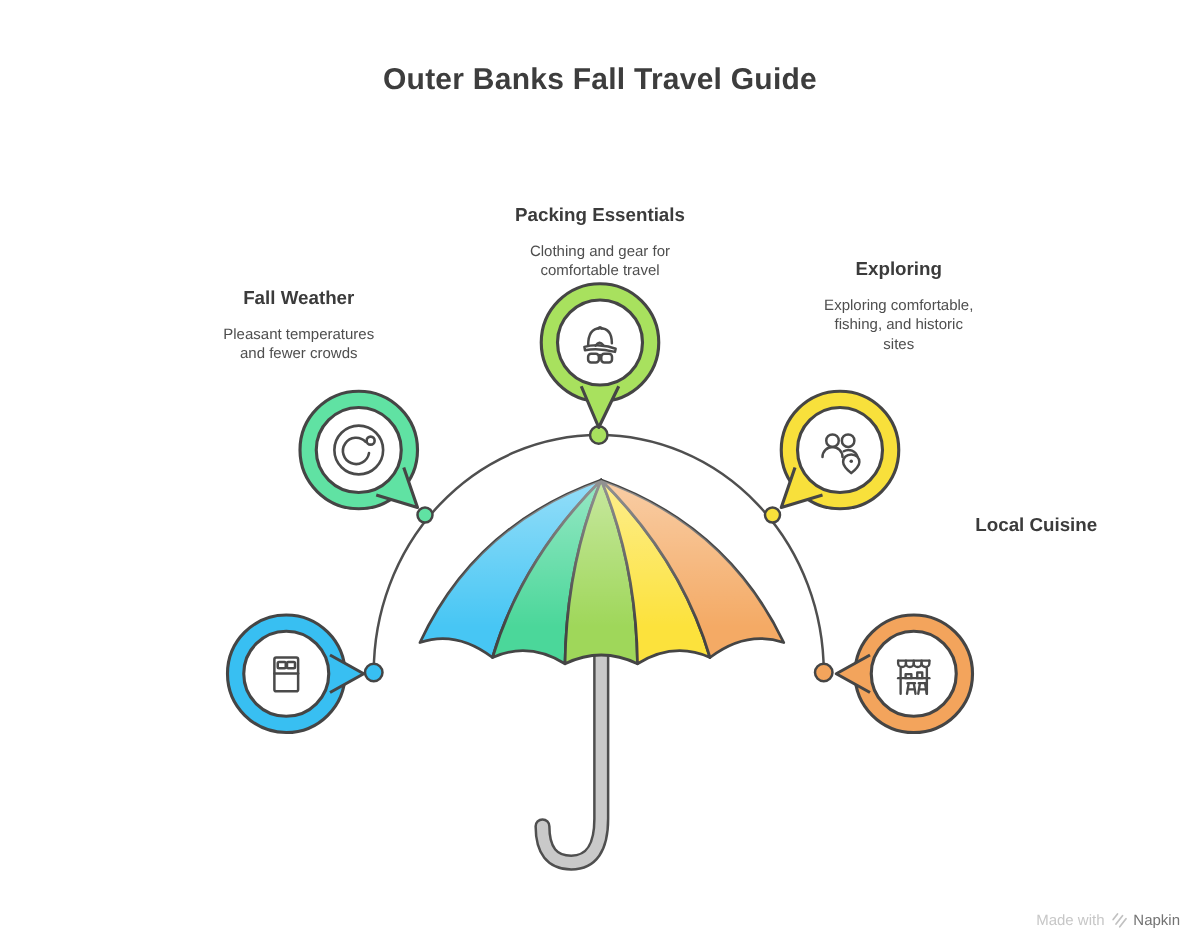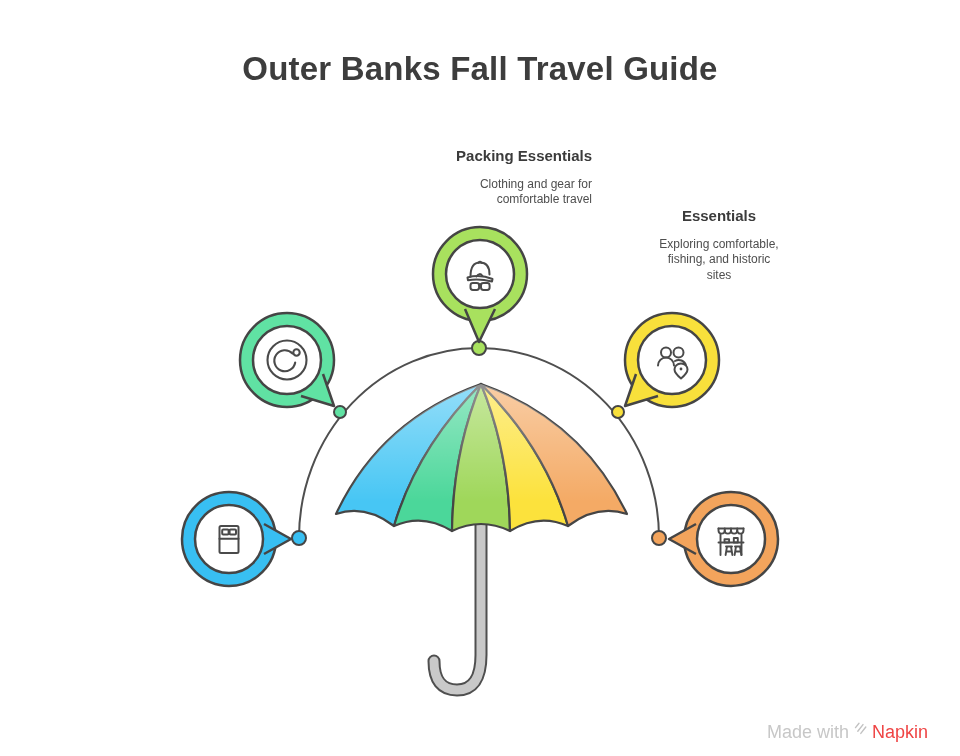--- a/index.html
+++ b/index.html
@@ -3,62 +3,68 @@
 <meta charset="utf-8">
 <style>
   html,body{margin:0;padding:0;}
   body{
     width:960px;height:756px;position:relative;background:#ffffff;
     font-family:"Liberation Sans", sans-serif;overflow:hidden;
   }
   .stage{position:absolute;inset:0;}
   .page-title{
     position:absolute;left:0;right:0;top:50px;text-align:center;
-    font-size:33px;font-weight:700;color:#3d3d3d;letter-spacing:.2px;margin:0;
+    font-size:24px;font-weight:700;color:#3d3d3d;letter-spacing:.2px;margin:0;
   }
   .node-label{position:absolute;text-align:center;}
   .node-label h3{
     margin:0 0 12px 0;font-size:15px;font-weight:700;color:#3b3b3b;line-height:1.2;
   }
   .node-label p{
     margin:0;font-size:12px;color:#4e4e4e;line-height:1.28;white-space:pre-line;
   }
   .pos-fall-weather{left:134px;top:230px;width:210px;}
-  .pos-packing{left:368px;top:147px;width:224px;text-align:right;}
+  .pos-packing{left:368px;top:164px;width:224px;}
   .pos-activities{left:627px;top:207px;width:184px;}
   .pos-hotels{left:29px;top:387px;width:204px;}
   .pos-cuisine{left:736px;top:412px;width:186px;}
   svg.diagram{position:absolute;left:0;top:0;}
   .watermark{
-    position:absolute;right:32px;bottom:13px;display:flex;align-items:flex-start;gap:5px;
-    color:#c7c7c7;font-size:18px;
+    position:absolute;right:16px;bottom:13px;display:flex;align-items:flex-end;gap:5px;
+    color:#c7c7c7;font-size:12px;
   }
-  .watermark .brand{color:#ef4444;}
+  .watermark .brand{color:#737373;}
 </style>
 </head>
 <body>
 
 <div class="stage">
 
   <h1 class="page-title">Outer Banks Fall Travel Guide</h1>
 
+  <div class="node-label pos-fall-weather">
+    <h3>Fall Weather</h3>
+    <p>Pleasant temperatures
+and fewer crowds</p>
+  </div>
   <div class="node-label pos-packing">
     <h3>Packing Essentials</h3>
     <p>Clothing and gear for
 comfortable travel</p>
   </div>
   <div class="node-label pos-activities">
-    <h3>Essentials</h3>
+    <h3>Exploring</h3>
     <p>Exploring comfortable,
 fishing, and historic
 sites</p>
   </div>
   <div class="node-label pos-hotels">
   </div>
   <div class="node-label pos-cuisine">
+    <h3>Local Cuisine</h3>
   </div>
 
   <svg class="diagram" width="960" height="756" viewBox="0 0 960 756">
     <defs>
       <linearGradient id="shine" x1="0" y1="0" x2="0" y2="1">
         <stop offset="0" stop-color="#ffffff" stop-opacity="0.42"></stop>
         <stop offset="0.8" stop-color="#ffffff" stop-opacity="0"></stop>
       </linearGradient>
     </defs>
 

